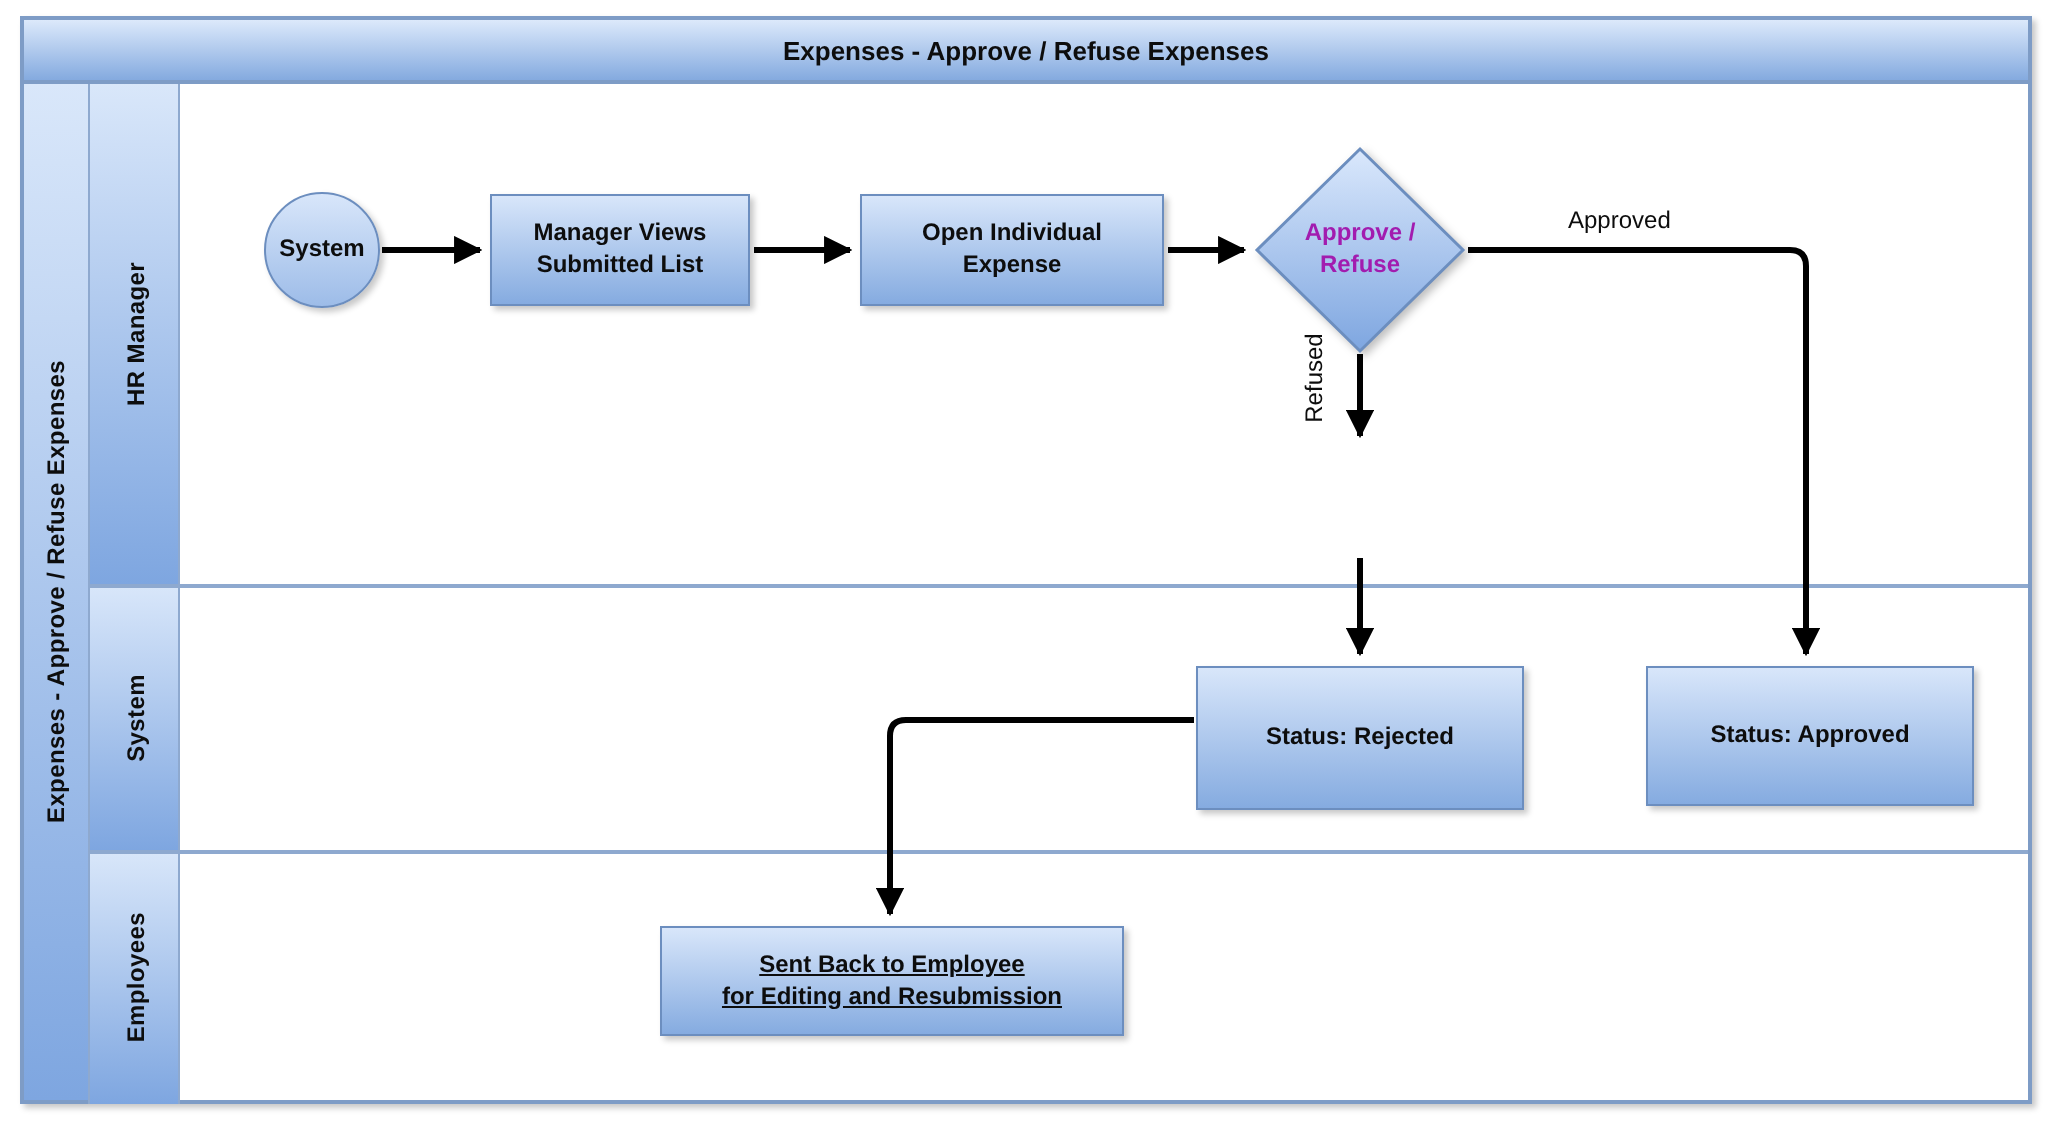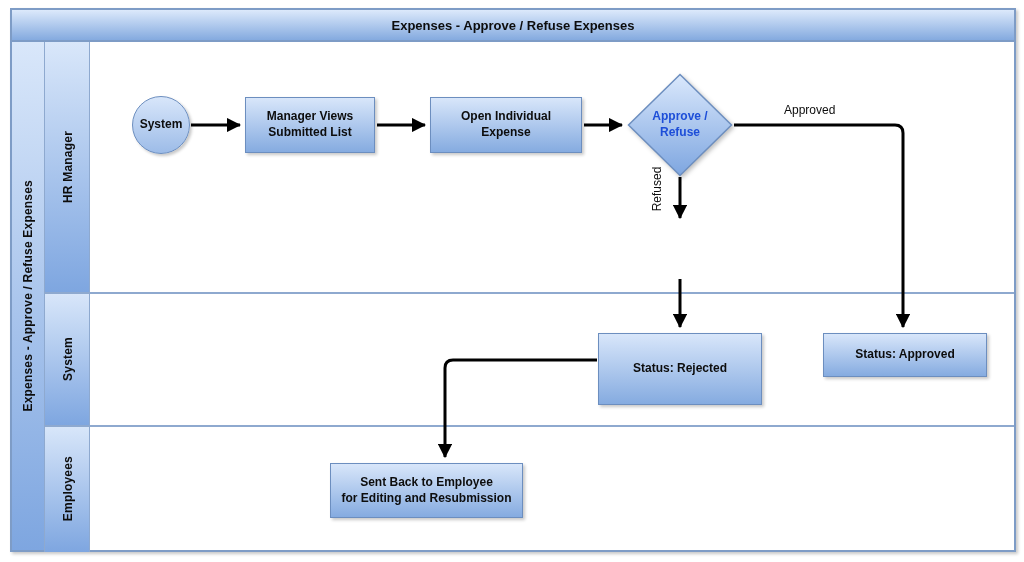--- a/index.html
+++ b/index.html
@@ -55,21 +55,21 @@
   .start-event {
     background:linear-gradient(180deg,#d8e6fa 0%,#9dbce8 100%);
     border:1.5px solid #6c8ebf; border-radius:50%;
     box-shadow:2px 2px 3px rgba(0,0,0,0.22);
   }
   .diamond-wrap { position:absolute; }
   .diamond-wrap svg { position:absolute; left:0; top:0; overflow:visible; }
   .diamond-label {
     position:absolute; left:0; top:0; width:100%; height:100%;
     display:flex; align-items:center; justify-content:center; text-align:center;
-    font-size:12px; font-weight:bold; color:#1d4ed8; line-height:1.3;
+    font-size:12px; font-weight:bold; color:#a21caf; line-height:1.3;
     white-space:pre-line;
   }
 
   
   #edges { position:absolute; left:0; top:0; width:1024px; height:562px; pointer-events:none; }
   .edge-label {
     position:absolute; font-size:12px; color:#0d0d0d;
     white-space:nowrap;
   }
   .edge-label.rotated { transform:rotate(-90deg); transform-origin:center center; }
@@ -139,18 +139,18 @@
       </defs>
       <polygon points="53,1.5 104.5,52 53,102.5 1.5,52" fill="url(#diamond-grad)" stroke="#6c8ebf" stroke-width="1.5" style="filter:drop-shadow(2px 2px 2px rgba(0,0,0,0.25));"></polygon>
     </svg>
     <div class="diamond-label">Approve /
 Refuse</div>
   </div>
 
 
   <div class="node process" style="left:598px; top:333px; width:164px; height:72px;">Status: Rejected</div>
 
-  <div class="node process" style="left:823px; top:333px; width:164px; height:44px;">Status: Approved</div>
+  <div class="node process" style="left:823px; top:333px; width:164px; height:70px;">Status: Approved</div>
 
-  <div class="node process" style="left:330px; top:463px; width:193px; height:55px;">Sent Back to Employee
+  <div class="node process" style="left:330px; top:463px; width:232px; height:55px;text-decoration:underline;">Sent Back to Employee
 for Editing and Resubmission</div>
 
 </div>
 
 </body></html>

